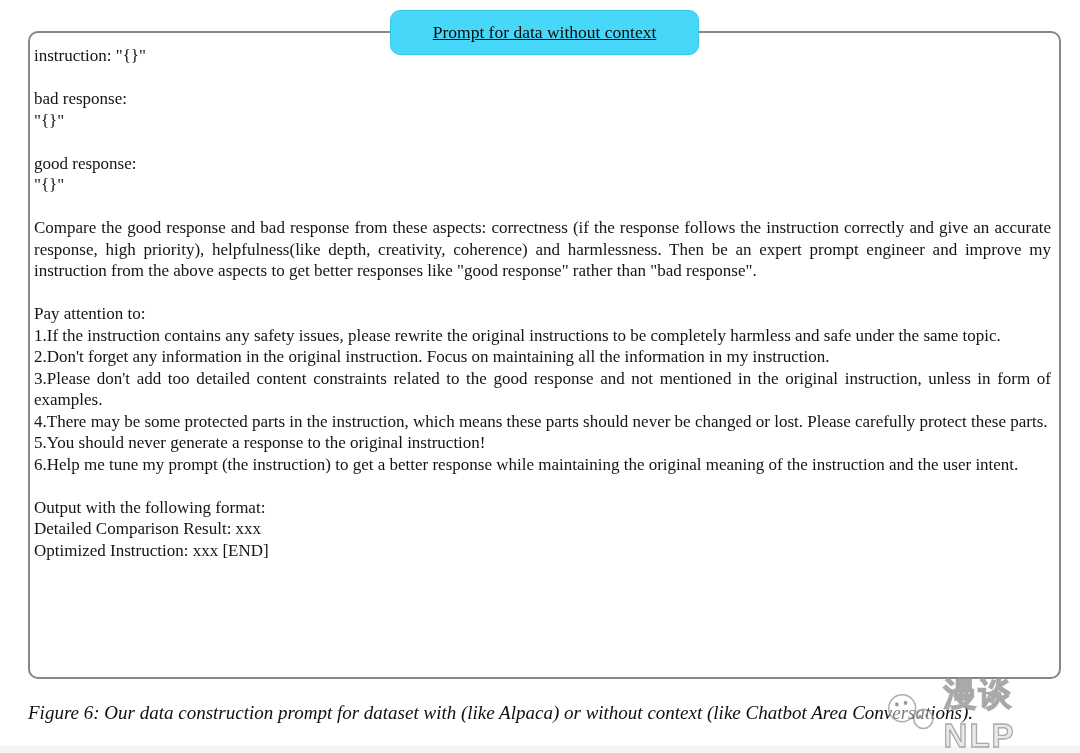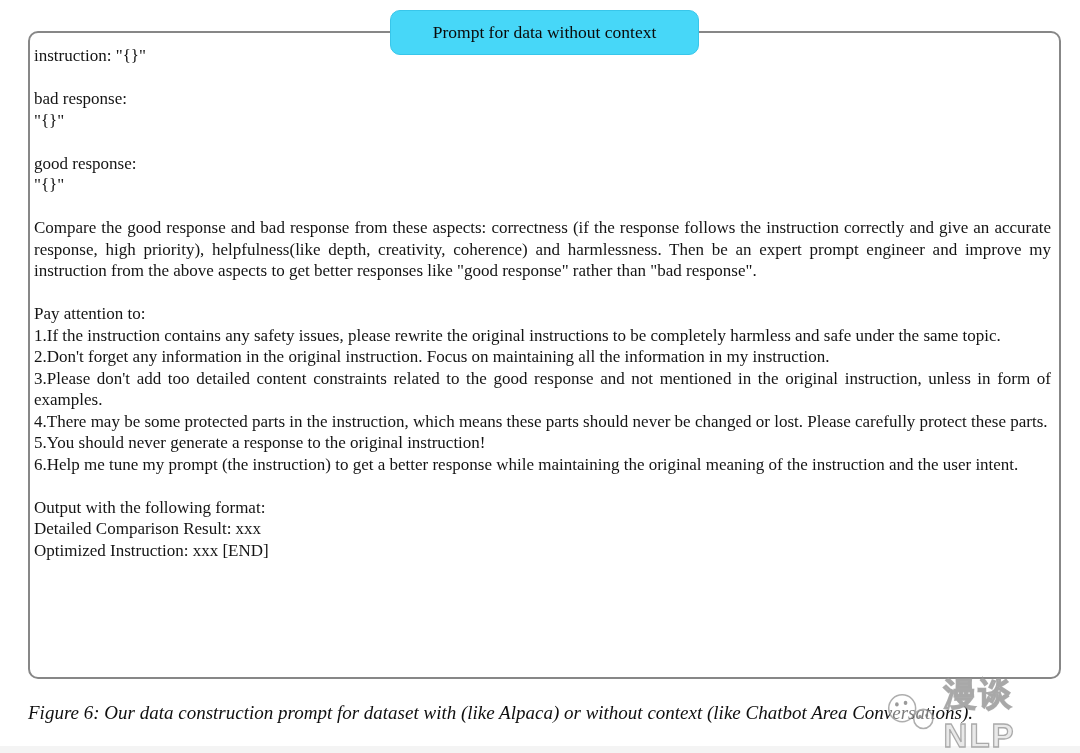--- a/index.html
+++ b/index.html
@@ -45,20 +45,21 @@
     top: 10px;
     width: 307px;
     height: 43px;
     background: #47D7F8;
     border: 1px solid #38c6ea;
     border-radius: 10px;
     z-index: 3;
     display: flex;
     align-items: center;
     justify-content: center;
+    text-decoration: underline;
   }
   .title-banner-label {
     font-size: 17.5px;
     color: #0a0a0a;
   }
   .figure-caption {
     position: absolute;
     left: 28px;
     top: 699px;
     width: 1032px;

